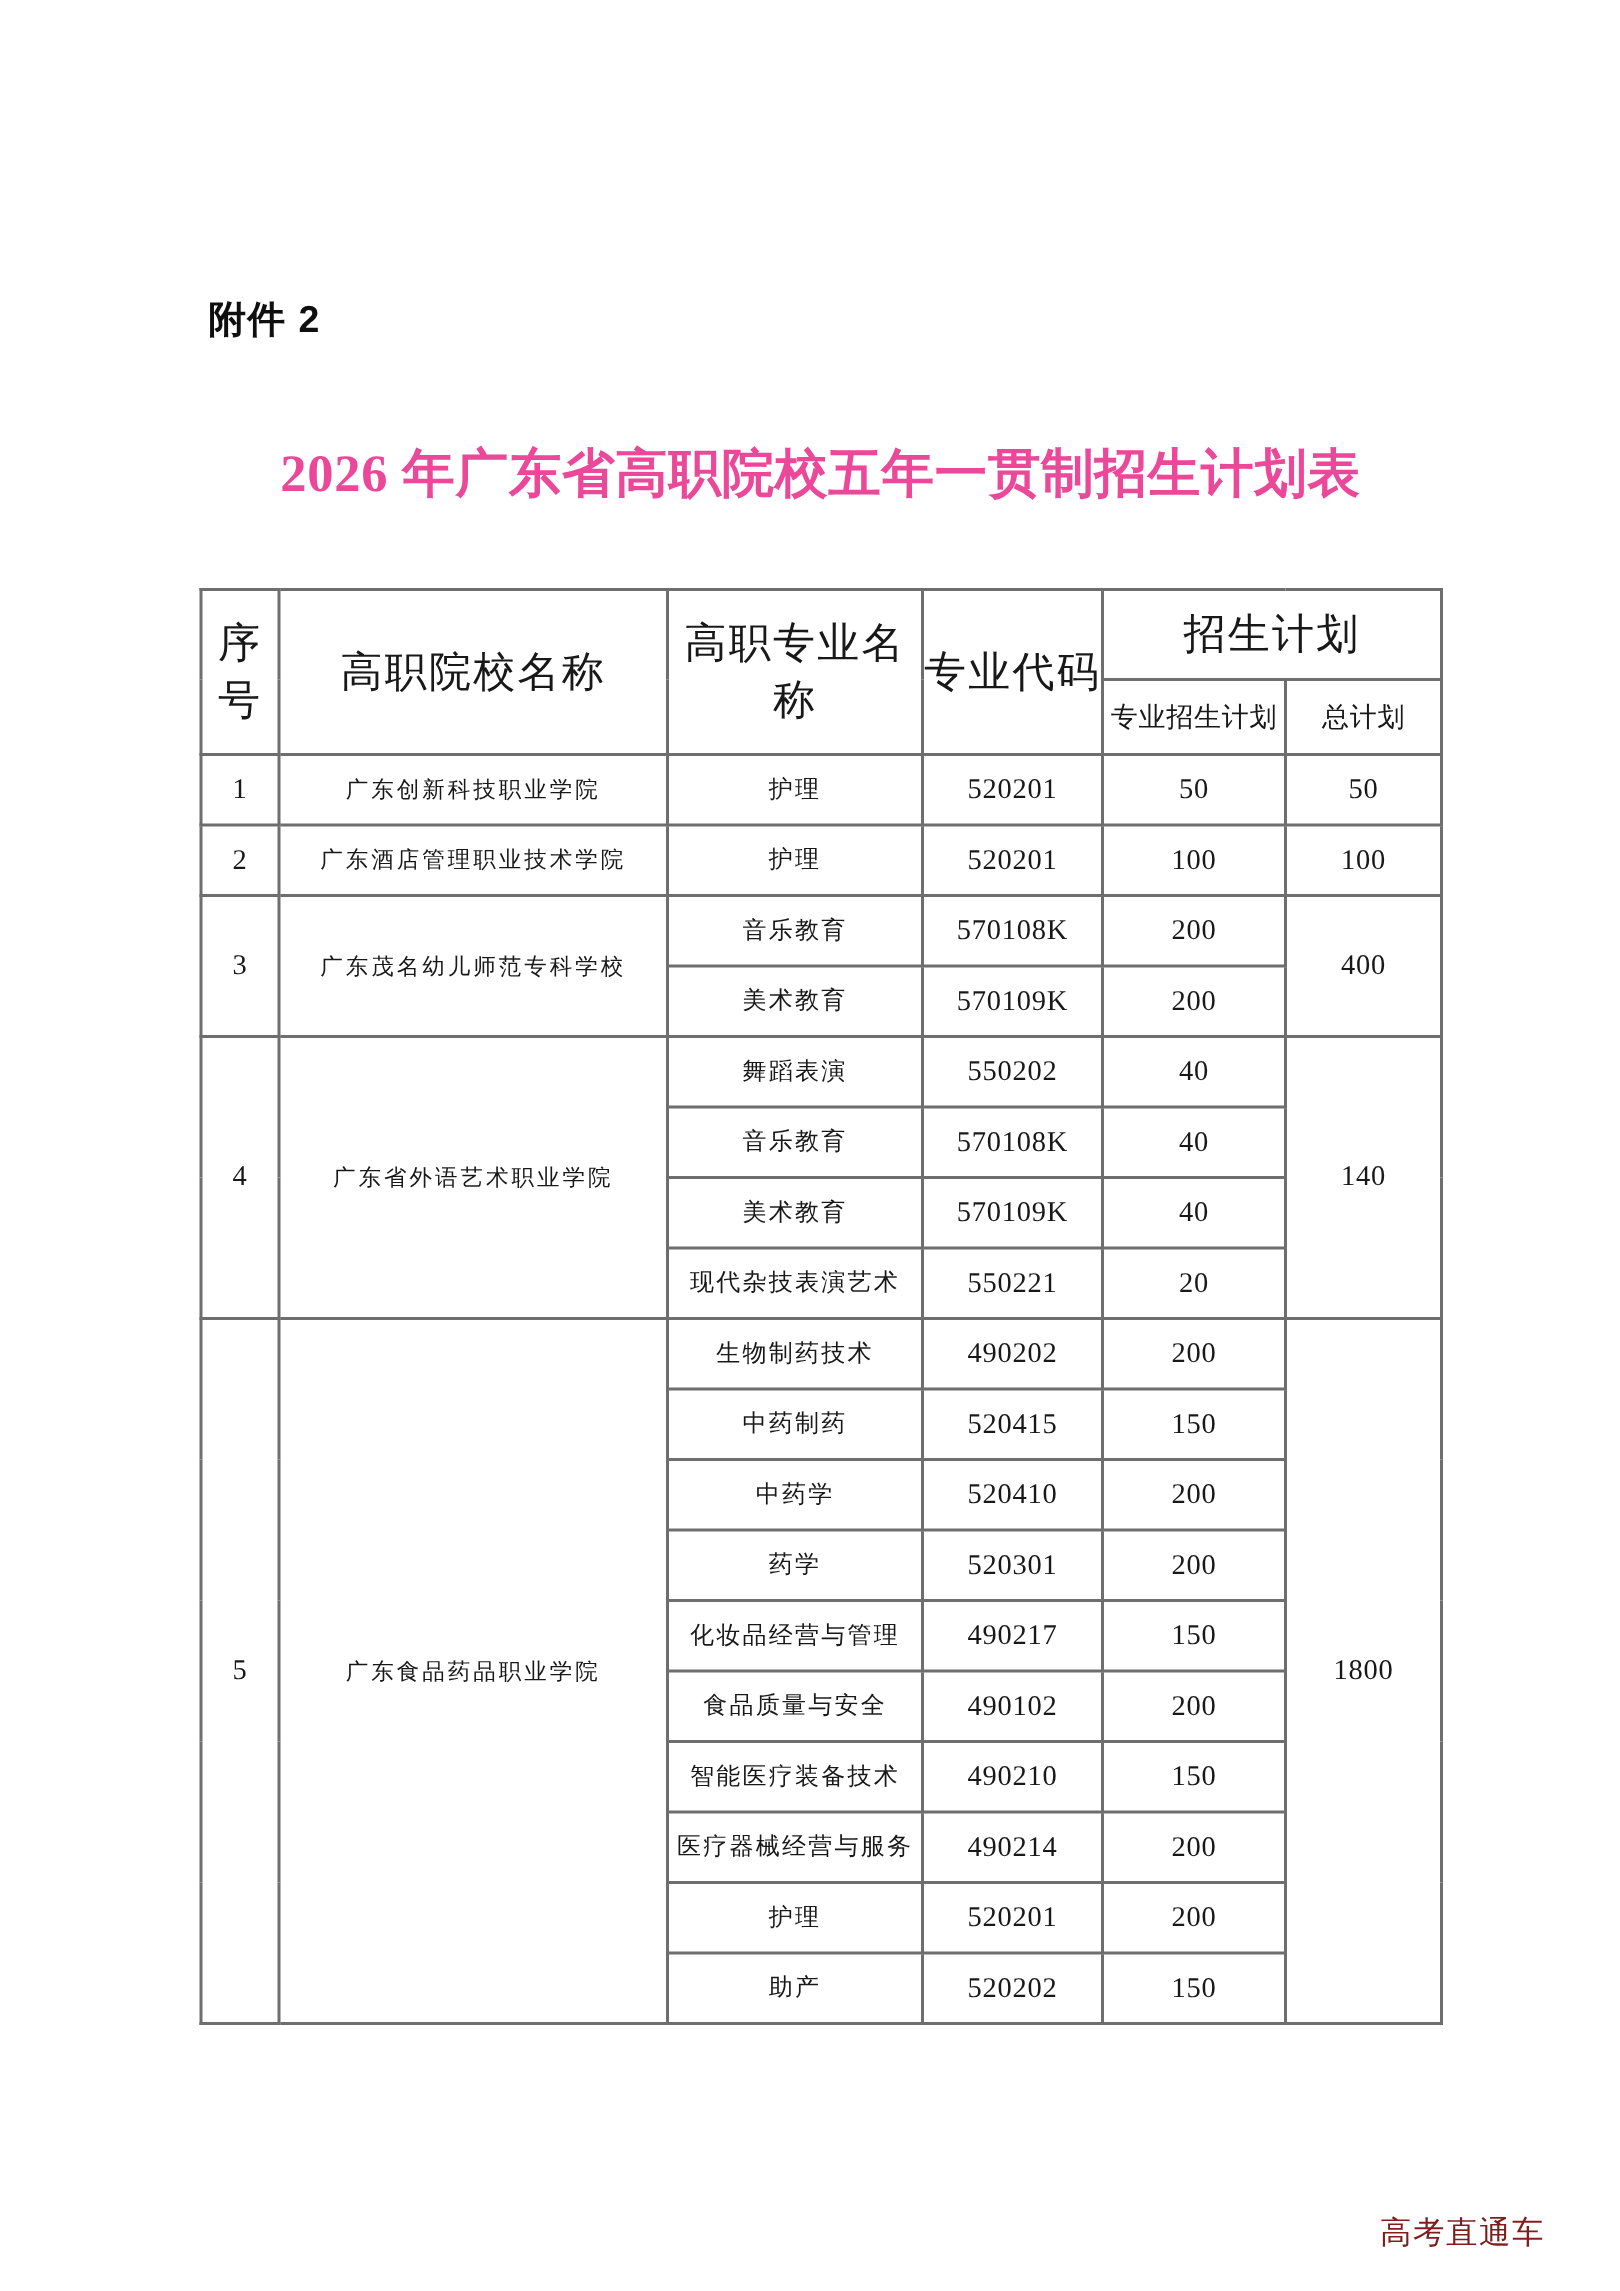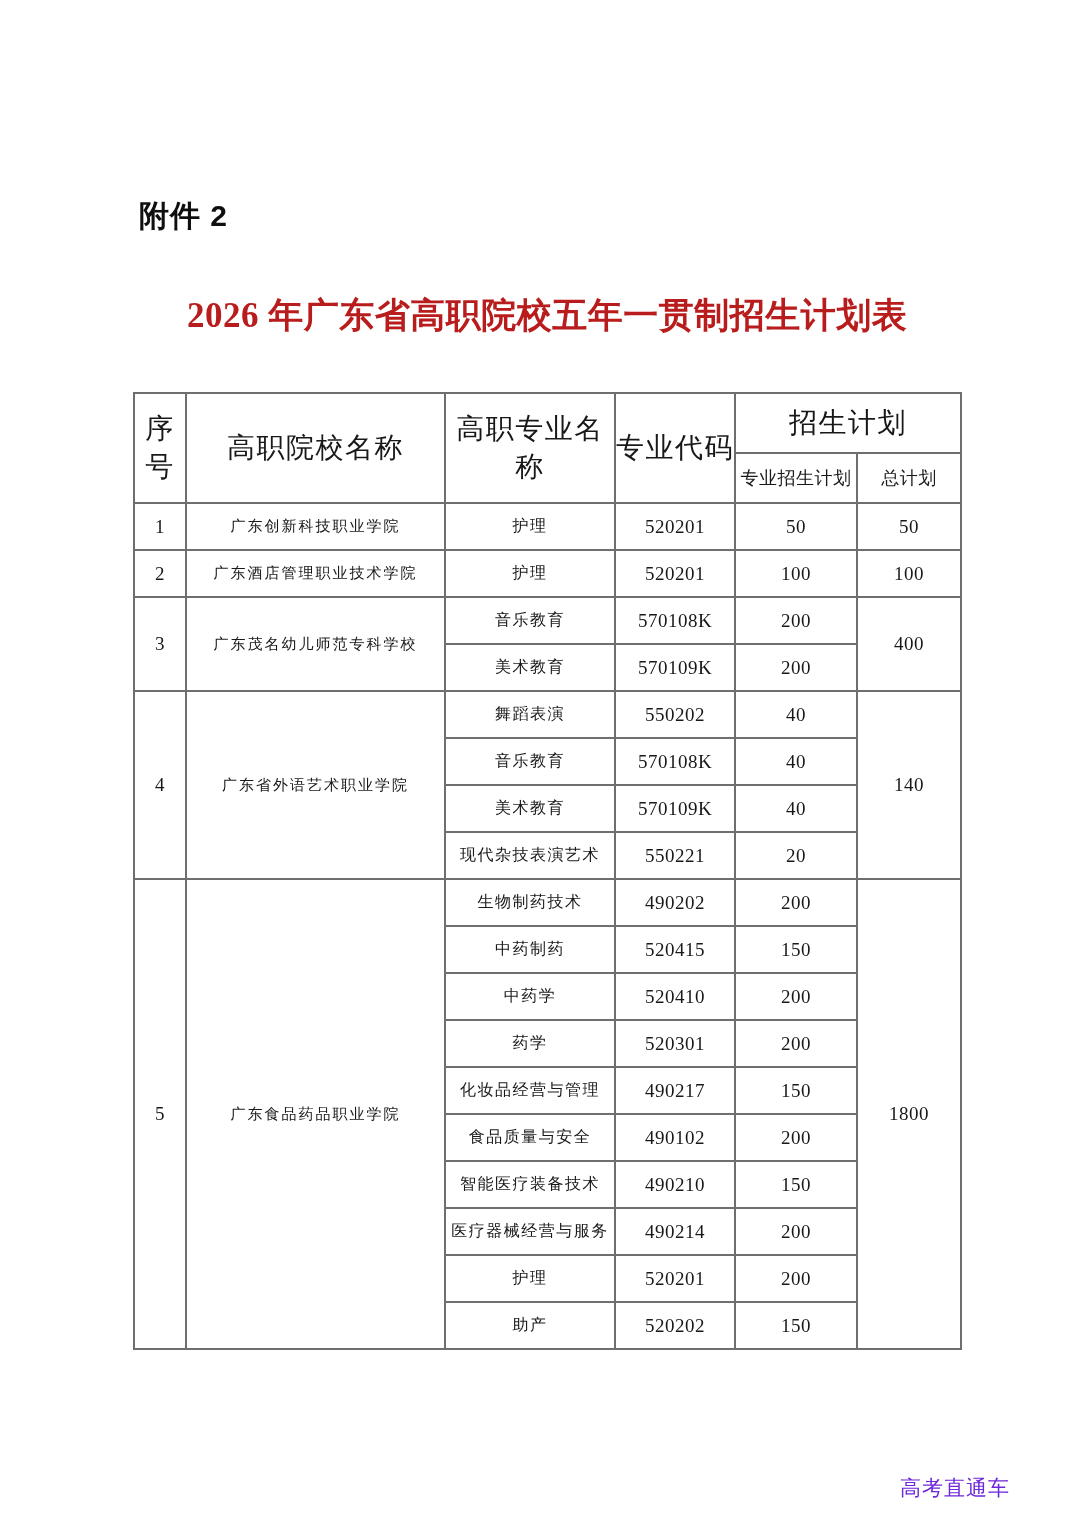--- a/index.html
+++ b/index.html
@@ -21,38 +21,38 @@
     inset: 0;
   }
 
   
   #attachment-label {
     position: absolute;
     left: 139px;
     top: 196px;
     font-family: "Liberation Sans", "DejaVu Sans", sans-serif;
     font-weight: bold;
-    font-size: 30px;
+    font-size: 25px;
     letter-spacing: 1px;
     color: #0f0f0f;
     white-space: nowrap;
   }
 
   
   #doc-title {
     position: absolute;
     left: 133px;
     top: 292px;
     width: 828px;
     text-align: center;
     font-family: "Liberation Serif", "DejaVu Serif", serif;
     font-weight: bold;
     font-size: 35px;
     letter-spacing: 0.5px;
-    color: #b91c1c;
+    color: #ec4899;
     white-space: nowrap;
   }
 
   
   #plan-table-wrap {
     position: absolute;
     left: 133px;
     top: 392px;
     width: 827px;
   }
@@ -113,26 +113,26 @@
     font-family: "Liberation Serif", "DejaVu Serif", serif;
     font-size: 15px;
     letter-spacing: 2px;
     color: #1c1c1c;
   }
   tr.drow td { height: 45px; }
 
   
   #watermark {
     position: absolute;
-    left: 900px;
+    left: 920px;
     top: 1474px;
     font-family: Liberation Mono, monospace;
     font-size: 21px;
     letter-spacing: 1px;
-    color: #6d28d9;
+    color: #7f1d1d;
     white-space: nowrap;
     user-select: none;
   }
 </style>
 </head>
 <body>
 
 <div class="page">
 
   <div id="attachment-label">附件 2</div>

